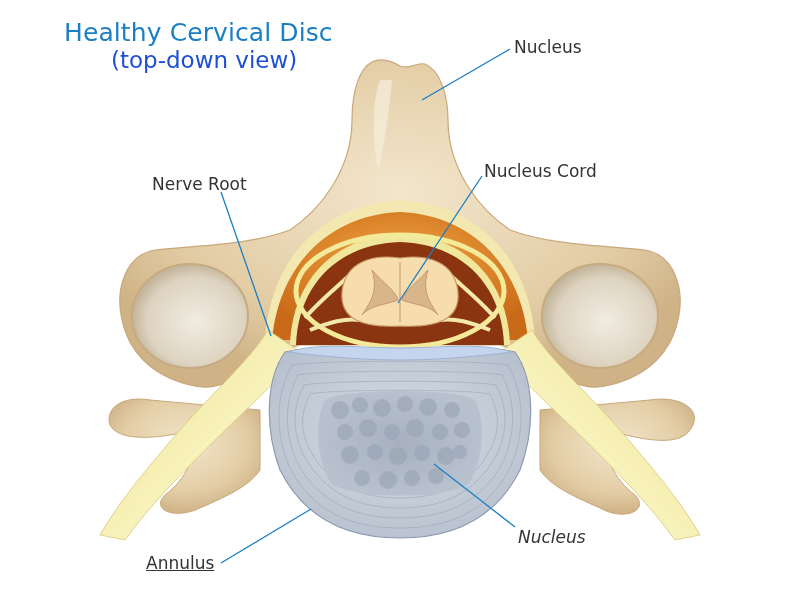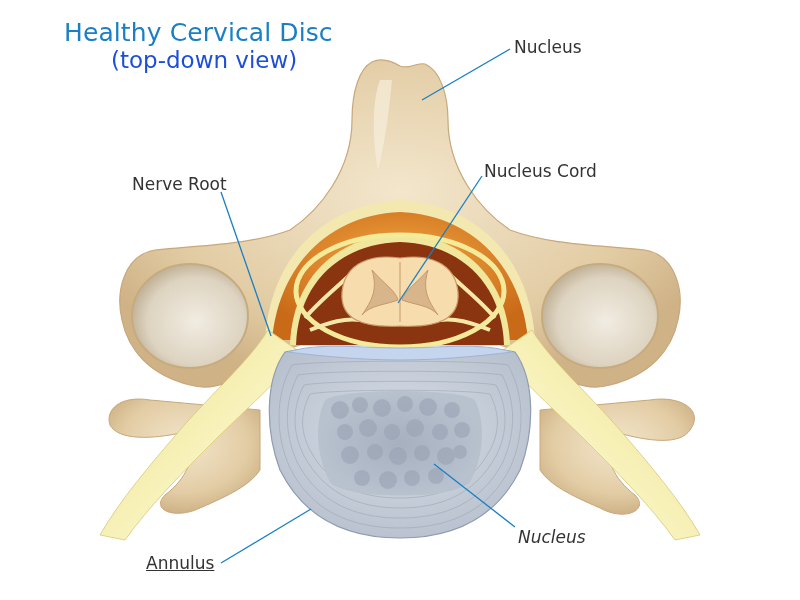--- a/index.html
+++ b/index.html
@@ -132,16 +132,16 @@
     <line x1="482" y1="176" x2="398" y2="303"></line>
     <line x1="434" y1="464" x2="515" y2="527"></line>
     <line x1="221" y1="563" x2="311" y2="509"></line>
   </g>
 </svg>
 
 <div class="title">Healthy Cervical Disc</div>
 <div class="subtitle">(top-down view)</div>
 
 <div class="label" style="left:514px; top:37px;">Nucleus</div>
-<div class="label" style="left:132px; top:174px;">Nerve Root</div>
+<div class="label" style="left:152px; top:174px;">Nerve Root</div>
 <div class="label" style="left:484px; top:161px;">Nucleus Cord</div>
 <div class="label" style="left:518px; top:527px;font-style:italic;">Nucleus</div>
 <div class="label" style="left:146px; top:553px;text-decoration:underline;">Annulus</div>
 
 </body></html>

